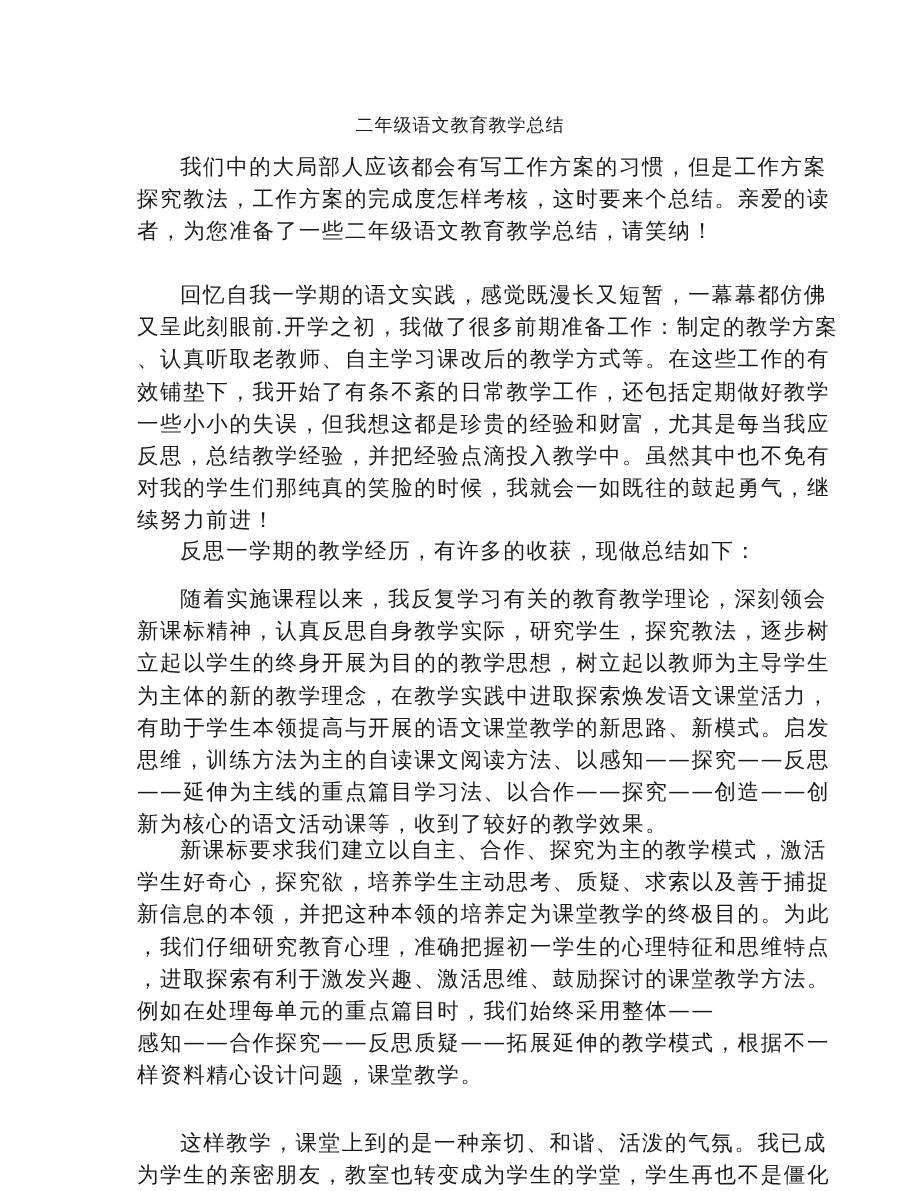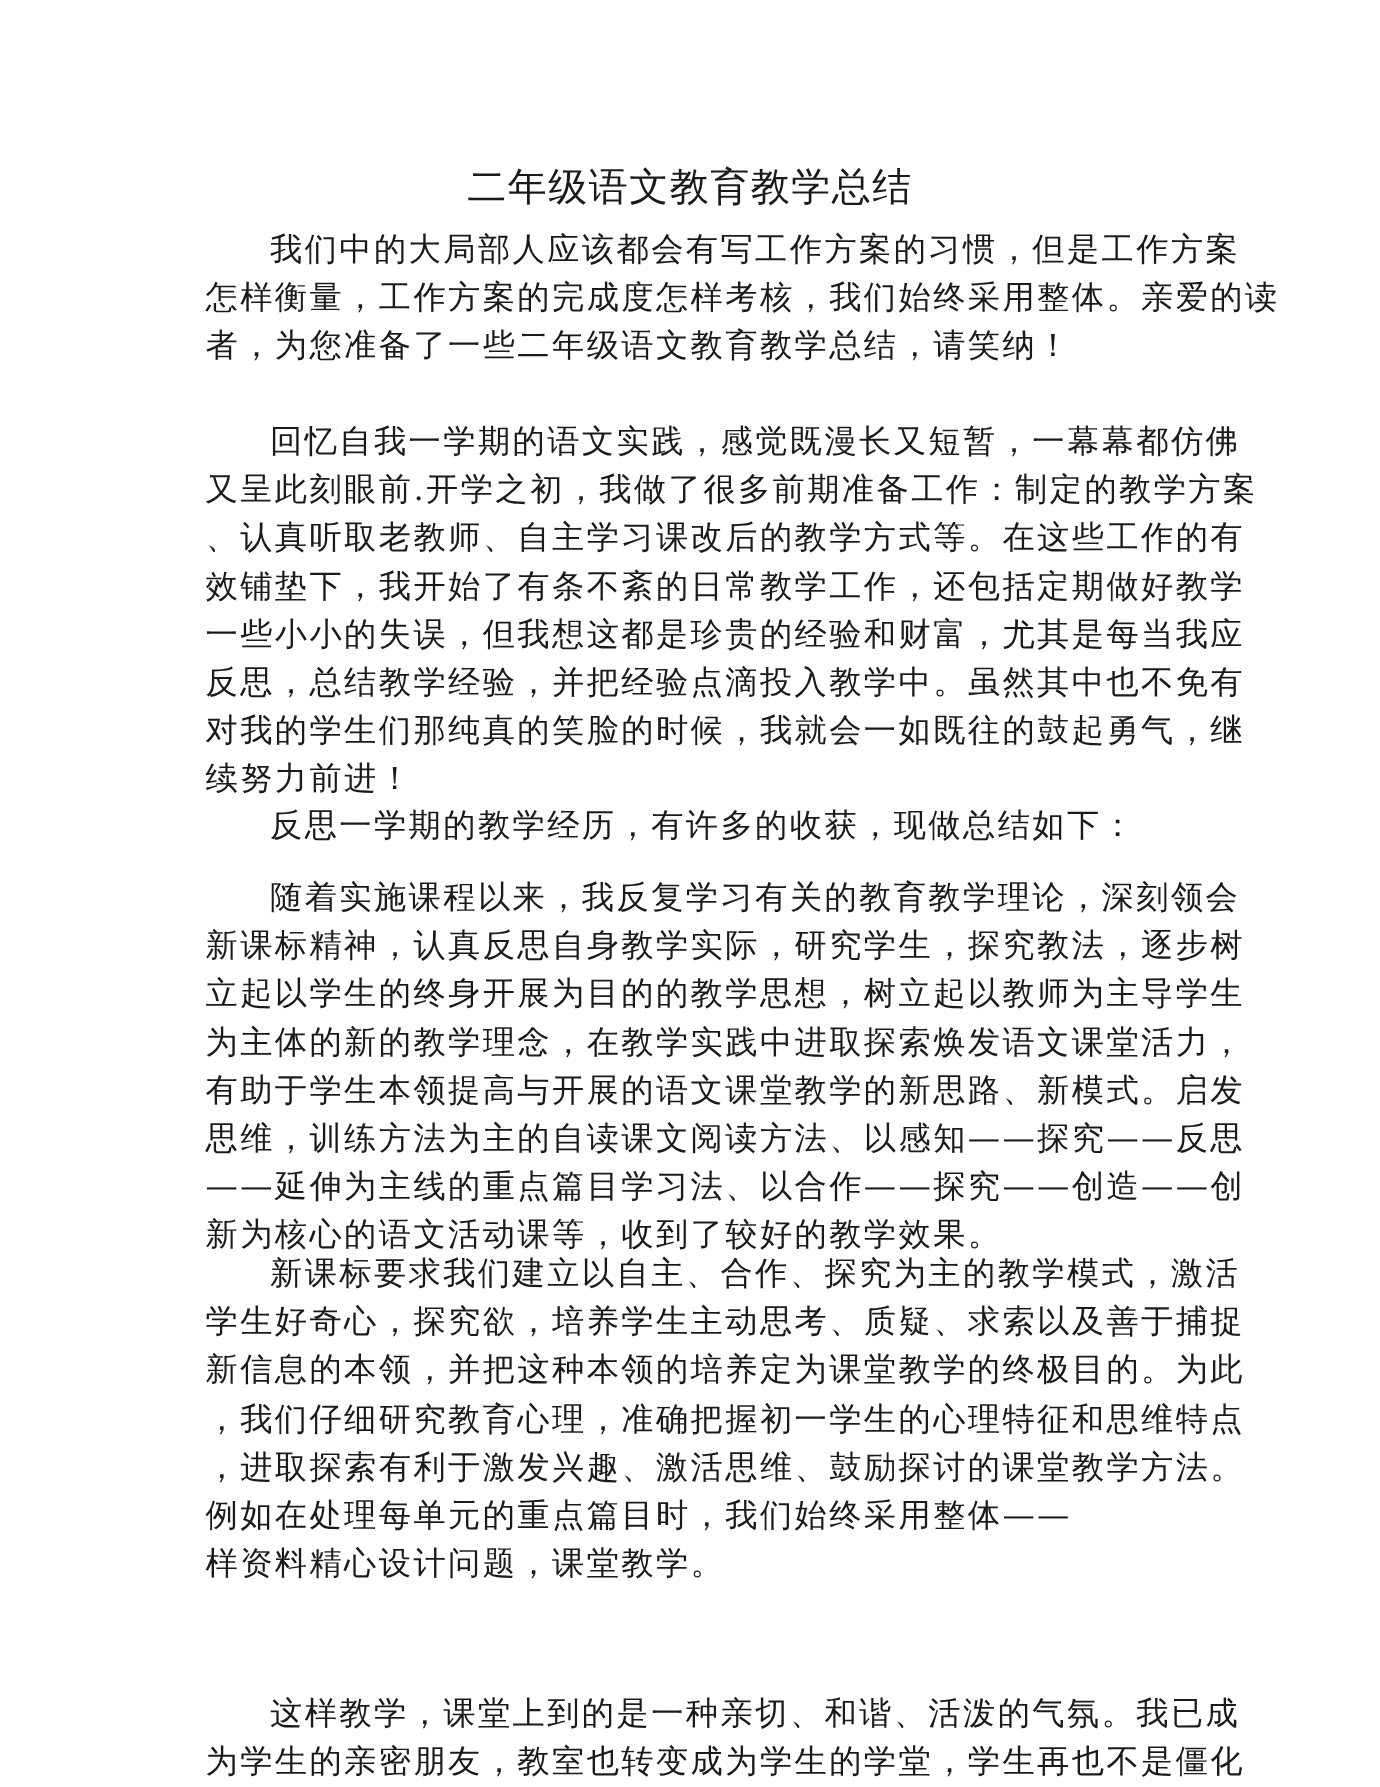--- a/index.html
+++ b/index.html
@@ -1,34 +1,34 @@
 <!DOCTYPE html>
 <html><head>
 <meta charset="utf-8">
 <style>
   html, body { margin: 0; padding: 0; background: #ffffff; }
   body { width: 920px; height: 1191px; overflow: hidden; position: relative;
          font-family: "DejaVu Serif", "Liberation Serif", serif; color: #1a1a1a; }
   .page { position: absolute; left: 137px; top: 0; width: 646px; }
   .title { position: absolute; top: 112px; left: 0; width: 646px; text-align: center;
-           font-size: 26px; letter-spacing: 1px; line-height: 26px; }
+           font-size: 18px; letter-spacing: 1px; line-height: 26px; }
   .para { position: absolute; left: 0; width: 646px; font-size: 21.5px; line-height: 32.2px;
           letter-spacing: 1.6px; text-align: justify; margin: 0; }
   .line { display: block; white-space: nowrap; height: 32.2px; }
   .indent { padding-left: 43px; }
 </style>
 </head>
 <body>
 
 <div class="page">
   <div class="title">二年级语文教育教学总结</div>
 
   <div class="para" style="top:151px">
     <span class="line indent">我们中的大局部人应该都会有写工作方案的习惯，但是工作方案</span>
-    <span class="line">怎样衡量，工作方案的完成度怎样考核，我们始终采用整体。亲爱的读</span>
+    <span class="line">探究教法，工作方案的完成度怎样考核，这时要来个总结。亲爱的读</span>
     <span class="line">者，为您准备了一些二年级语文教育教学总结，请笑纳！</span>
   </div>
 
   <div class="para" style="top:279px">
     <span class="line indent">回忆自我一学期的语文实践，感觉既漫长又短暂，一幕幕都仿佛</span>
     <span class="line">又呈此刻眼前.开学之初，我做了很多前期准备工作：制定的教学方案</span>
     <span class="line">、认真听取老教师、自主学习课改后的教学方式等。在这些工作的有</span>
     <span class="line">效铺垫下，我开始了有条不紊的日常教学工作，还包括定期做好教学</span>
     <span class="line">一些小小的失误，但我想这都是珍贵的经验和财富，尤其是每当我应</span>
     <span class="line">反思，总结教学经验，并把经验点滴投入教学中。虽然其中也不免有</span>
@@ -51,20 +51,21 @@
     <span class="line">新为核心的语文活动课等，收到了较好的教学效果。</span>
   </div>
 
   <div class="para" style="top:834px">
     <span class="line indent">新课标要求我们建立以自主、合作、探究为主的教学模式，激活</span>
     <span class="line">学生好奇心，探究欲，培养学生主动思考、质疑、求索以及善于捕捉</span>
     <span class="line">新信息的本领，并把这种本领的培养定为课堂教学的终极目的。为此</span>
     <span class="line">，我们仔细研究教育心理，准确把握初一学生的心理特征和思维特点</span>
     <span class="line">，进取探索有利于激发兴趣、激活思维、鼓励探讨的课堂教学方法。</span>
     <span class="line">例如在处理每单元的重点篇目时，我们始终采用整体——</span>
+    <span class="line">感知——合作探究——反思质疑——拓展延伸的教学模式，根据不一</span>
     <span class="line">样资料精心设计问题，课堂教学。</span>
   </div>
 
   <div class="para" style="top:1127px">
     <span class="line indent">这样教学，课堂上到的是一种亲切、和谐、活泼的气氛。我已成</span>
     <span class="line">为学生的亲密朋友，教室也转变成为学生的学堂，学生再也不是僵化</span>
   </div>
 </div>
 
 </body></html>

